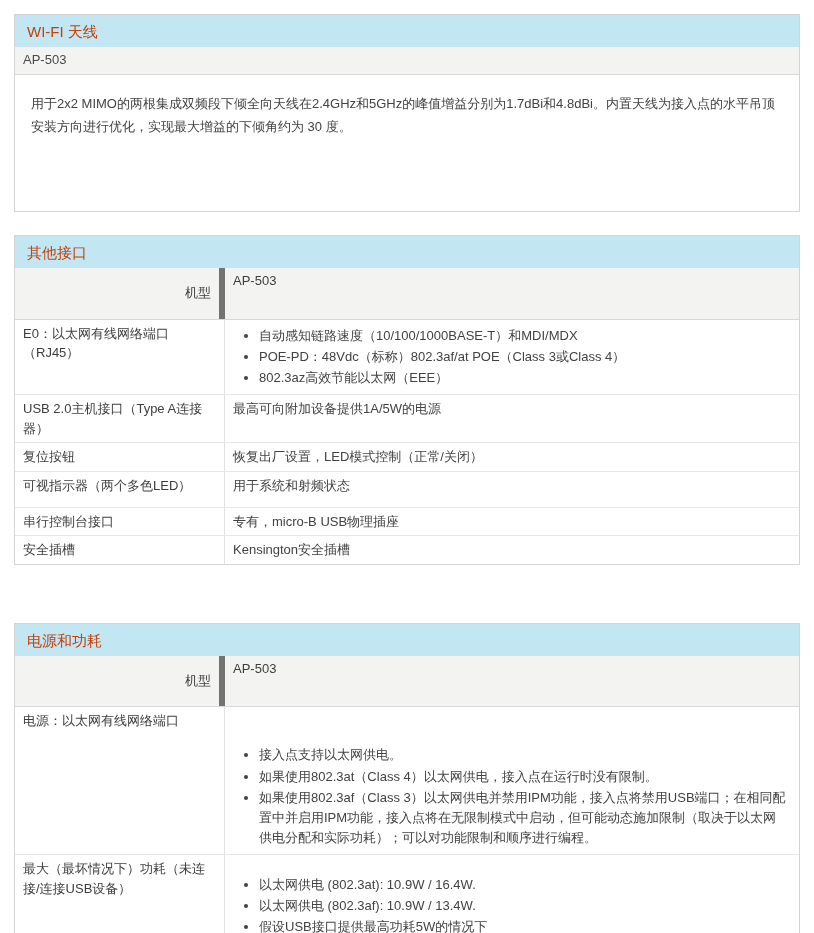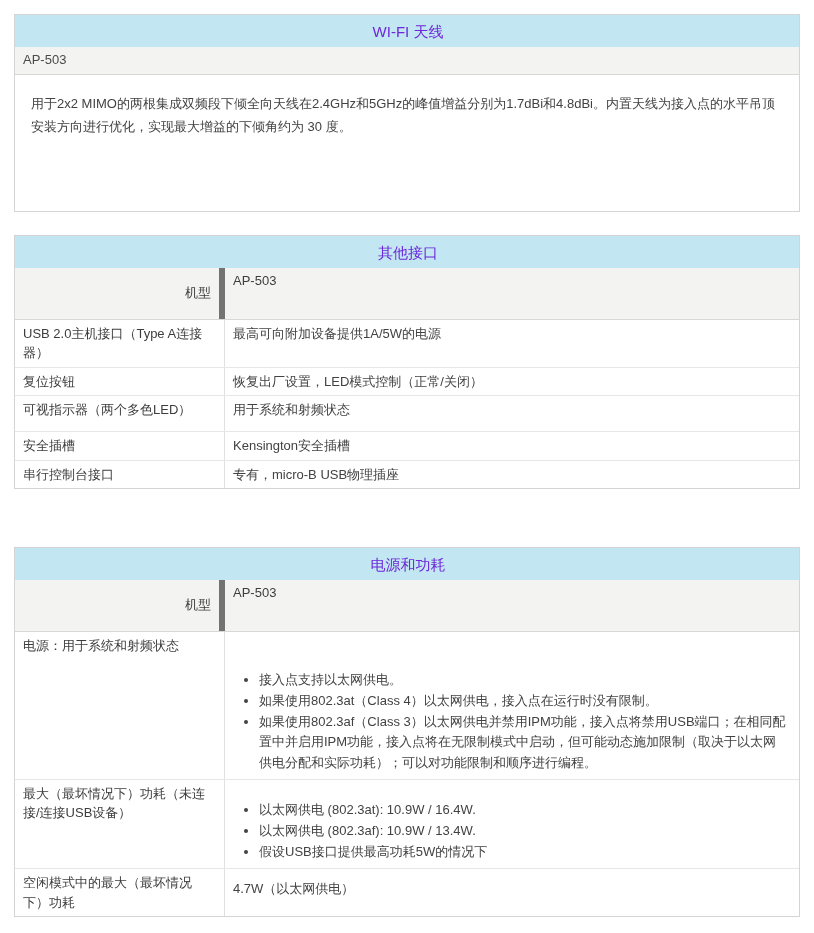--- a/index.html
+++ b/index.html
@@ -17,23 +17,22 @@
     font-size: 13px;
     background: #ffffff;
   }
   .spec-card.wifi { margin-bottom: 23px; }
   .spec-card.interfaces { margin-bottom: 58px; }
 
   .card-header {
     background: var(--header-bg, #c2e6f2);
     padding: 7px 10px 6px 12px;
     font-size: 15px;
-    color: #6d28d9;
+    color: #c2410c;
     line-height: 19px;
-    text-align: center;
   }
 
   .subrow {
     display: flex;
     background: var(--subrow-bg, #f3f3f2);
     border-bottom: 1px solid #d8d8d7;
     line-height: 1.45;
   }
   .subrow.single { display: block; padding: 4px 8px; color: #4a4a4a; }
   .subrow .cell-l {
@@ -102,56 +101,66 @@
     </div>
   </section>
 
   <section class="spec-card interfaces">
     <div class="card-header">其他接口</div>
     <div class="subrow">
       <div class="cell-l">机型</div>
       <div class="cell-r">AP-503</div>
     </div>
 
+    <div class="trow row-e0">
+      <div class="cell-l">E0：以太网有线网络端口（RJ45）</div>
+      <div class="cell-r">
+        <ul class="blist">
+          <li>自动感知链路速度（10/100/1000BASE-T）和MDI/MDX</li>
+          <li>POE-PD：48Vdc（标称）802.3af/at POE（Class 3或Class 4）</li>
+          <li>802.3az高效节能以太网（EEE）</li>
+        </ul>
+      </div>
+    </div>
 
     <div class="trow row-usb">
       <div class="cell-l">USB 2.0主机接口（Type A连接器）</div>
       <div class="cell-r">最高可向附加设备提供1A/5W的电源</div>
     </div>
 
     <div class="trow">
       <div class="cell-l">复位按钮</div>
       <div class="cell-r">恢复出厂设置，LED模式控制（正常/关闭）</div>
     </div>
 
     <div class="trow row-led">
       <div class="cell-l">可视指示器（两个多色LED）</div>
       <div class="cell-r">用于系统和射频状态</div>
     </div>
 
     <div class="trow">
-      <div class="cell-l">安全插槽</div>
-      <div class="cell-r">Kensington安全插槽</div>
+      <div class="cell-l">串行控制台接口</div>
+      <div class="cell-r">专有，micro-B USB物理插座</div>
     </div>
 
     <div class="trow">
-      <div class="cell-l">串行控制台接口</div>
-      <div class="cell-r">专有，micro-B USB物理插座</div>
+      <div class="cell-l">安全插槽</div>
+      <div class="cell-r">Kensington安全插槽</div>
     </div>
   </section>
 
   <section class="spec-card power">
     <div class="card-header">电源和功耗</div>
     <div class="subrow">
       <div class="cell-l">机型</div>
       <div class="cell-r">AP-503</div>
     </div>
 
     <div class="trow row-power">
-      <div class="cell-l">电源：用于系统和射频状态</div>
+      <div class="cell-l">电源：以太网有线网络端口</div>
       <div class="cell-r">
         <ul class="blist">
           <li>接入点支持以太网供电。</li>
           <li>如果使用802.3at（Class 4）以太网供电，接入点在运行时没有限制。</li>
           <li>如果使用802.3af（Class 3）以太网供电并禁用IPM功能，接入点将禁用USB端口；在相同配置中并启用IPM功能，接入点将在无限制模式中启动，但可能动态施加限制（取决于以太网供电分配和实际功耗）；可以对功能限制和顺序进行编程。</li>
         </ul>
       </div>
     </div>
 
     <div class="trow row-max">

